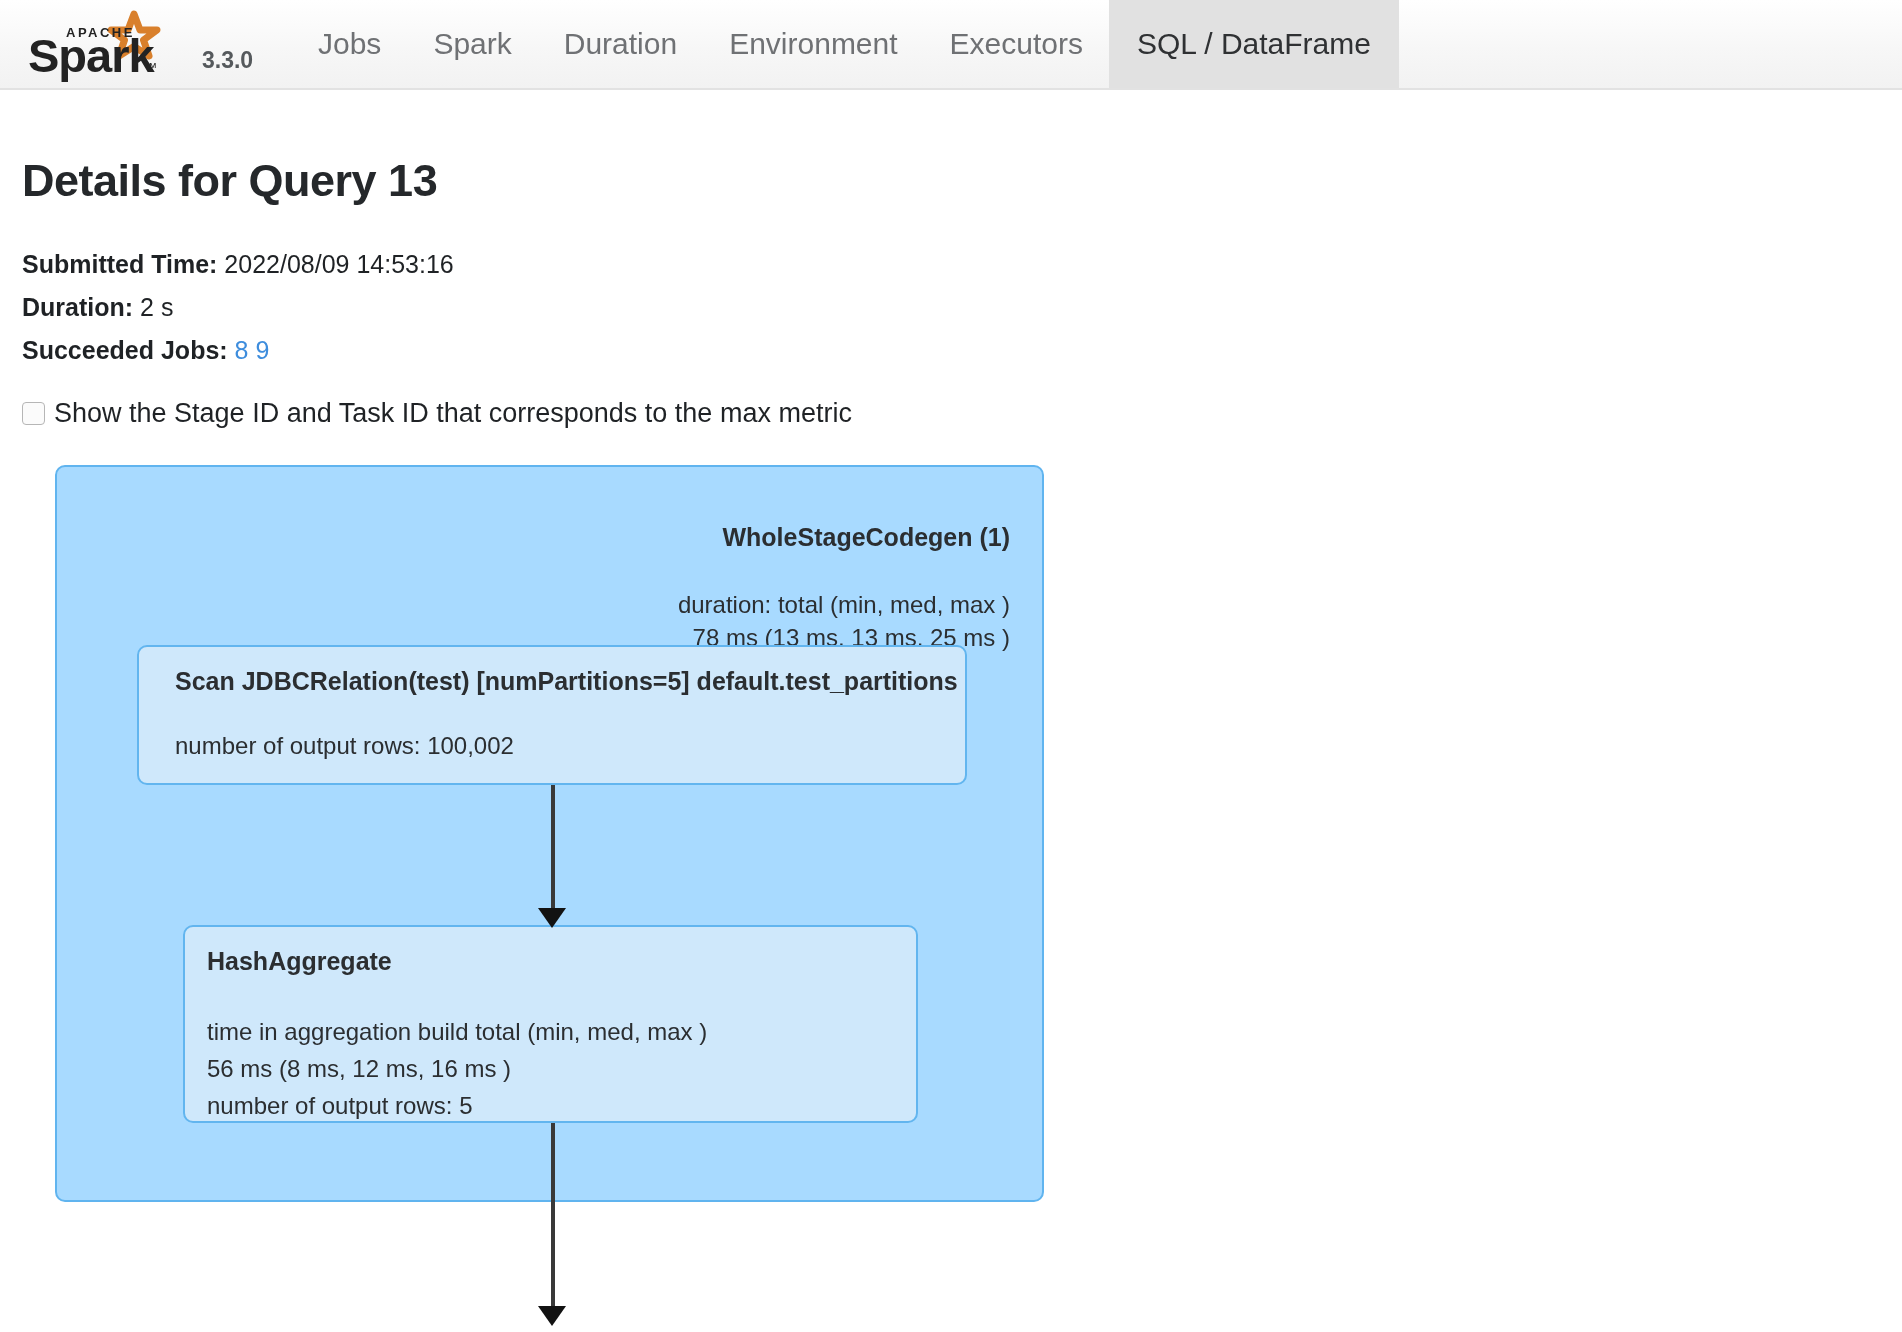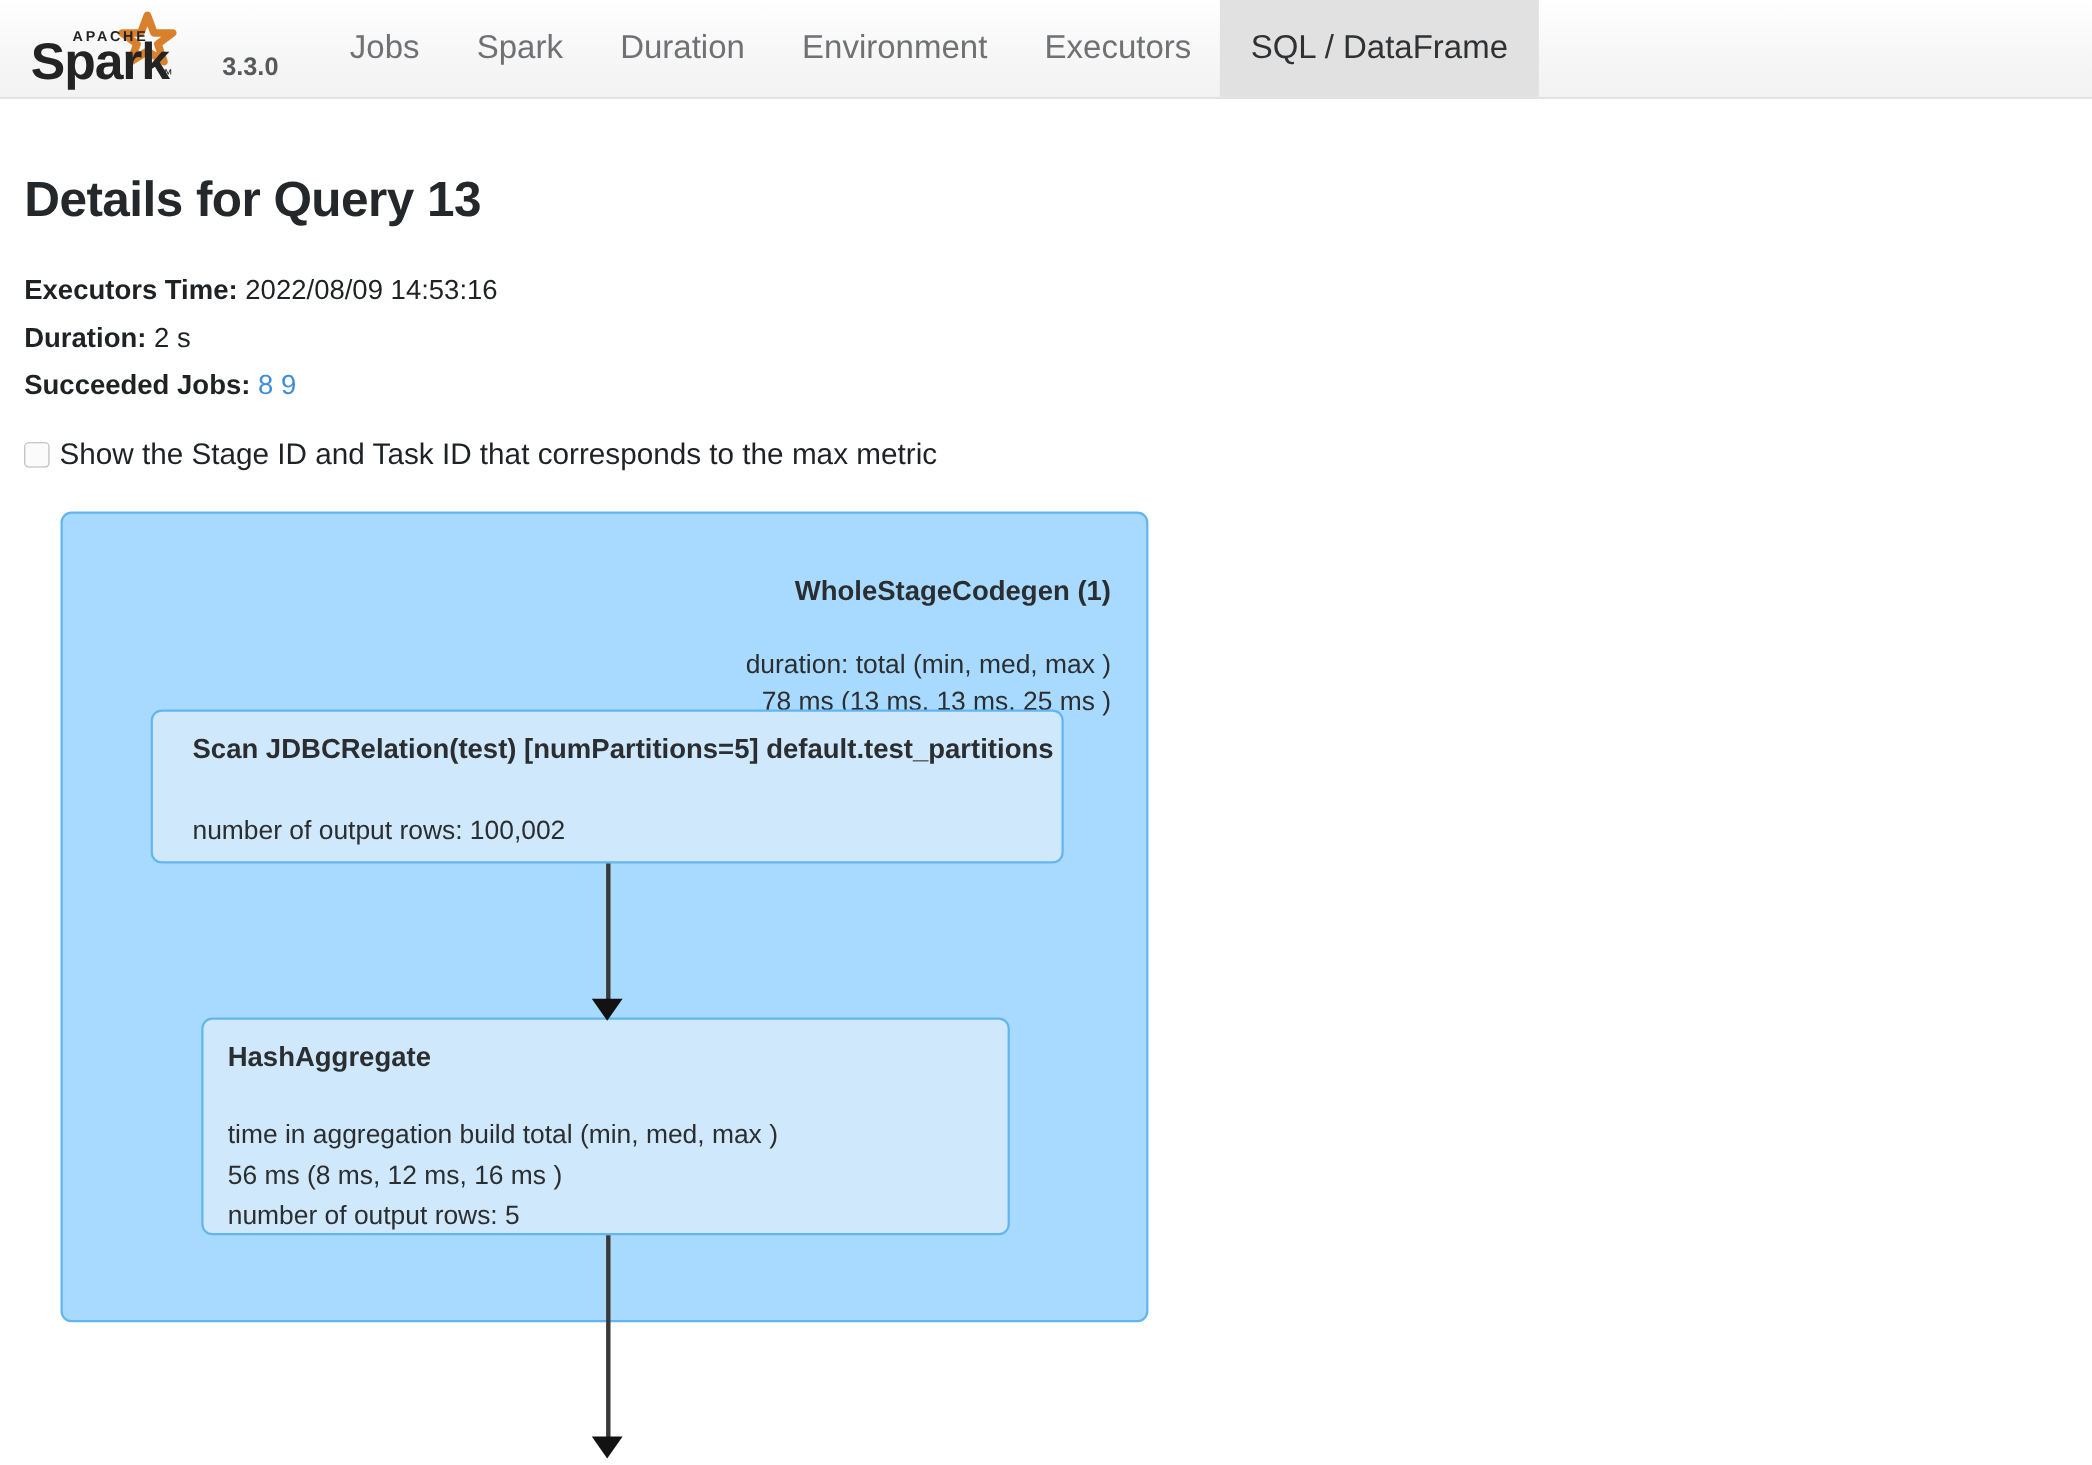--- a/index.html
+++ b/index.html
@@ -184,21 +184,21 @@
     line-height: 37px;
     color: #2b2e31;
   }
   .node-scan {
     left: 137px;
     top: 645px;
     width: 830px;
     height: 140px;
     padding-left: 36px;
   }
-  .node-scan .node-metrics { margin-top: 40px; }
+  .node-scan .node-metrics { margin-top: 30px; }
   .node-hash {
     left: 183px;
     top: 925px;
     width: 735px;
     height: 198px;
   }
 
   
   .edge-line {
     position: absolute;
@@ -256,21 +256,21 @@
     <div class="nav-tab active">
       <span>SQL / DataFrame</span>
     </div>
   </div>
 </div>
 
 <div class="page-title">Details for Query 13</div>
 
 <div class="meta">
   <div>
-    <b>Executors Time:</b>
+    <b>Submitted Time:</b>
     <span>2022/08/09 14:53:16</span>
   </div>
   <div>
     <b>Duration:</b>
     <span>2 s</span>
   </div>
   <div>
     <b>Succeeded Jobs:</b>
     <a class="link">8</a>
     <a class="link">9</a>

